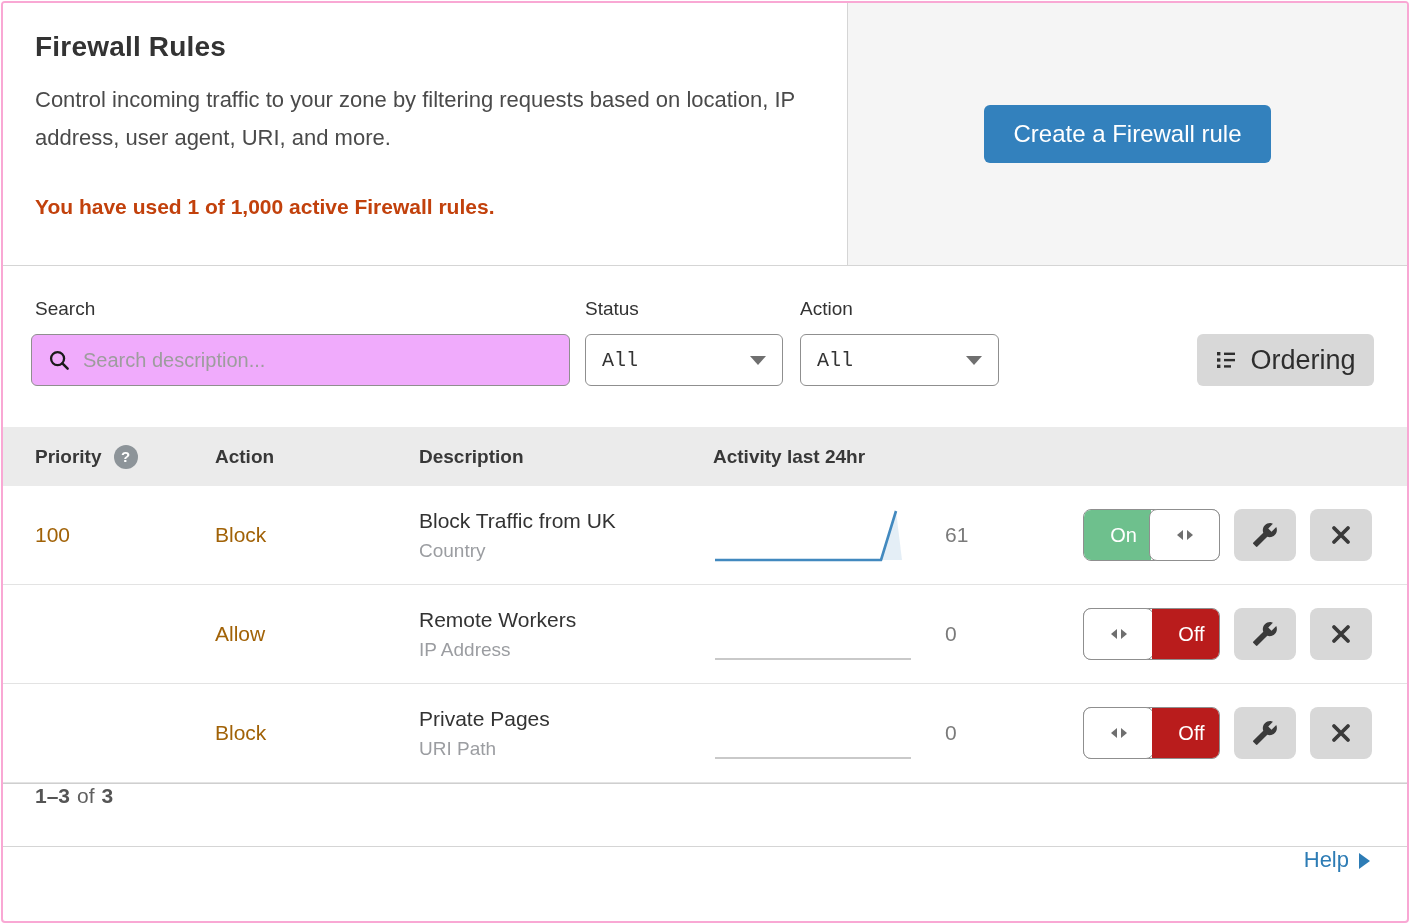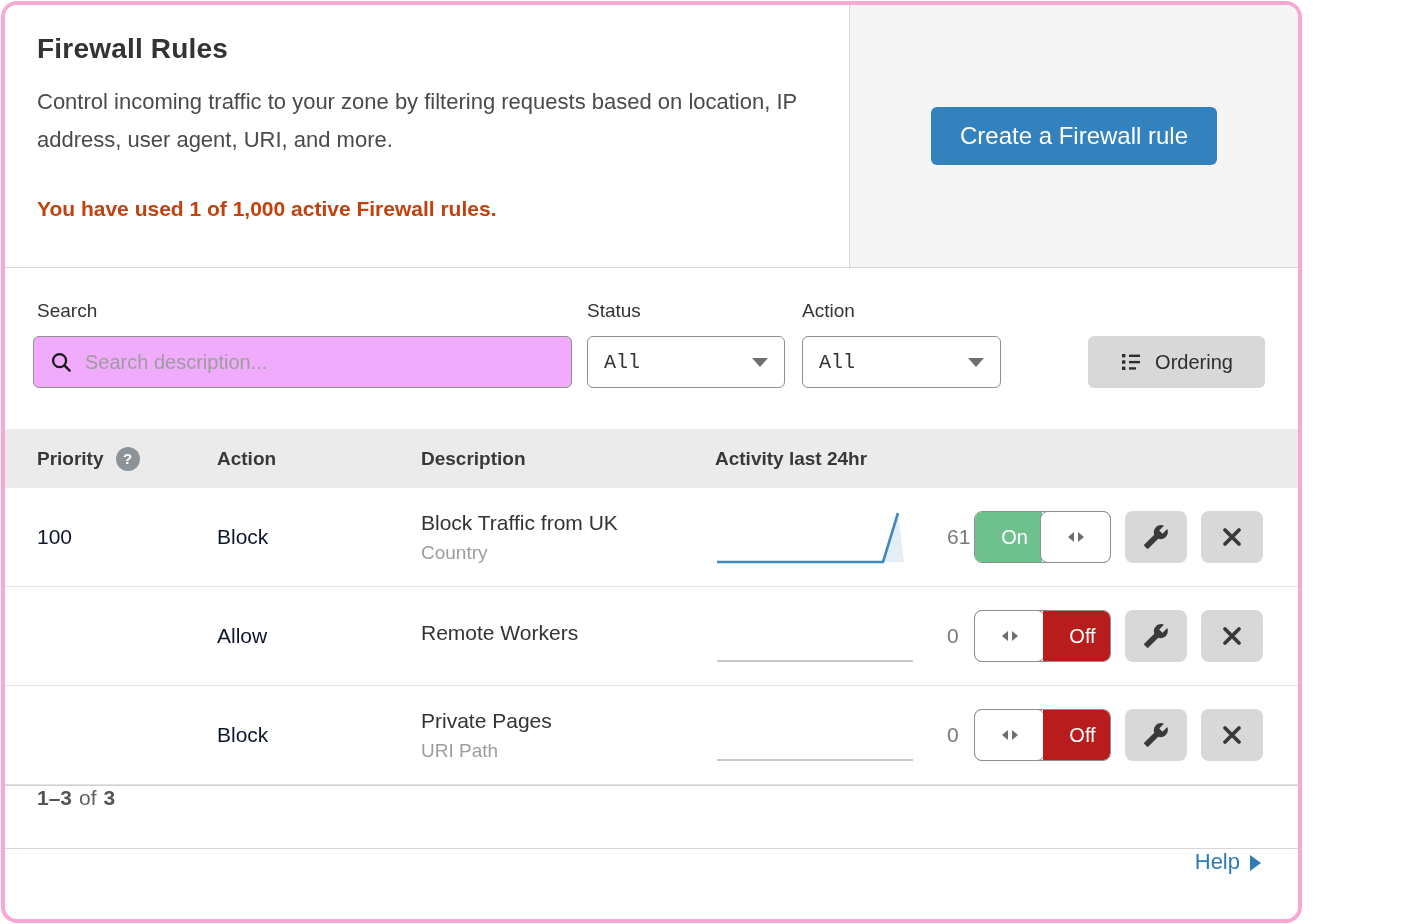--- a/index.html
+++ b/index.html
@@ -1,19 +1,19 @@
 <!DOCTYPE html>
 <html><head>
 <meta charset="utf-8">
 <style>
   * { margin:0; padding:0; box-sizing:border-box; }
   html,body { background:#fff; font-family:"Liberation Sans","DejaVu Sans",sans-serif; }
   .page {
-    width:1301px; height:922px; margin:1px;
-    border:4px solid #f9a8d4; border-radius:16px;
+    width:1408px; height:922px; margin:1px;
+    border:2px solid #f9a8d4; border-radius:4px;
     background:#fff; overflow:hidden;
     display:flex; flex-direction:column;
     color:#333;
   }
   
   .header { display:flex; height:263px; border-bottom:1px solid #d5d5d5; flex:none; }
   .header-left { width:845px; flex:none; padding:28px 32px 0 32px; border-right:1px solid #d5d5d5; background:#fff; }
   .page-title { font-size:28px; font-weight:bold; color:#333; margin-bottom:18px; letter-spacing:0.2px; }
   .page-desc { font-size:22px; color:#4a4a4a; line-height:38px; max-width:770px; }
   .usage-note { font-size:21px; font-weight:bold; color:#c2410c; margin-top:38px; }
@@ -44,32 +44,32 @@
   .sel-status { left:582px; width:198px; }
   .sel-action { left:797px; width:199px; }
   .caret {
     margin-left:auto; width:0; height:0;
     border-left:8px solid transparent; border-right:8px solid transparent; border-top:9px solid #6f6f6f;
   }
   .ordering-btn {
     position:absolute; right:33px; top:68px; width:177px; height:52px;
     background:#d8d8d8; border:none; border-radius:6px; cursor:pointer;
     display:flex; align-items:center; justify-content:center; gap:13px;
-    font-family:inherit; font-size:20px; color:#2e2e2e;
+    font-family:inherit; font-size:27px; color:#2e2e2e;
   }
   
   .grid-row { display:grid; grid-template-columns:180px 204px 294px 1fr auto; padding-left:32px; padding-right:35px; align-items:center; }
   .thead { height:59px; background:#ebebeb; font-size:19px; font-weight:bold; color:#383838; flex:none; }
   .th-priority { display:flex; align-items:center; gap:12px; }
   .q-icon {
     width:24px; height:24px; border-radius:50%; background:#8d9499; color:#fff;
     font-size:15px; font-weight:bold; display:flex; align-items:center; justify-content:center; cursor:pointer;
   }
   .trow { height:99px; border-bottom:1px solid #e3e3e3; background:#fff; flex:none; }
-  .cell-priority, .cell-action { font-size:21px; color:#0f172a; }
+  .cell-priority, .cell-action { font-size:21px; color:#a16207; }
   .desc-main { font-size:21px; color:#333; margin-bottom:7px; }
   .desc-sub { font-size:19px; color:#9b9da1; }
   .cell-activity { display:flex; align-items:center; }
   .spark { flex:none; }
   .count { font-size:21px; color:#7a7a7a; margin-left:32px; }
   .cell-controls { display:flex; align-items:center; gap:14px; justify-self:end; }
   
   .toggle { position:relative; width:137px; height:52px; border:1px solid #8f8f8f; border-radius:8px; cursor:pointer; background:#fff; }
   .state-seg { position:absolute; top:0; bottom:0; width:67px; display:flex; align-items:center; justify-content:center; color:#fff; font-size:20px;padding-left:12px; }
   .toggle.on  .state-seg { left:0; background:#6ec08d; border-radius:7px 0 0 7px; }
@@ -193,20 +193,21 @@
         </svg>
       </button>
     </div>
   </div>
 
   <div class="trow grid-row">
     <div class="cell-priority"></div>
     <div class="cell-action">Allow</div>
     <div>
       <div class="desc-main">Remote Workers</div>
+      <div class="desc-sub">IP Address</div>
     </div>
     <div class="cell-activity">
       <svg class="spark" width="200" height="64" viewBox="0 0 200 64">
         <line x1="2" y1="57" x2="198" y2="57" stroke="#c9c9c9" stroke-width="2"></line>
       </svg>
       <span class="count">0</span>
     </div>
     <div class="cell-controls">
       <div class="toggle off">
         <span class="handle">

